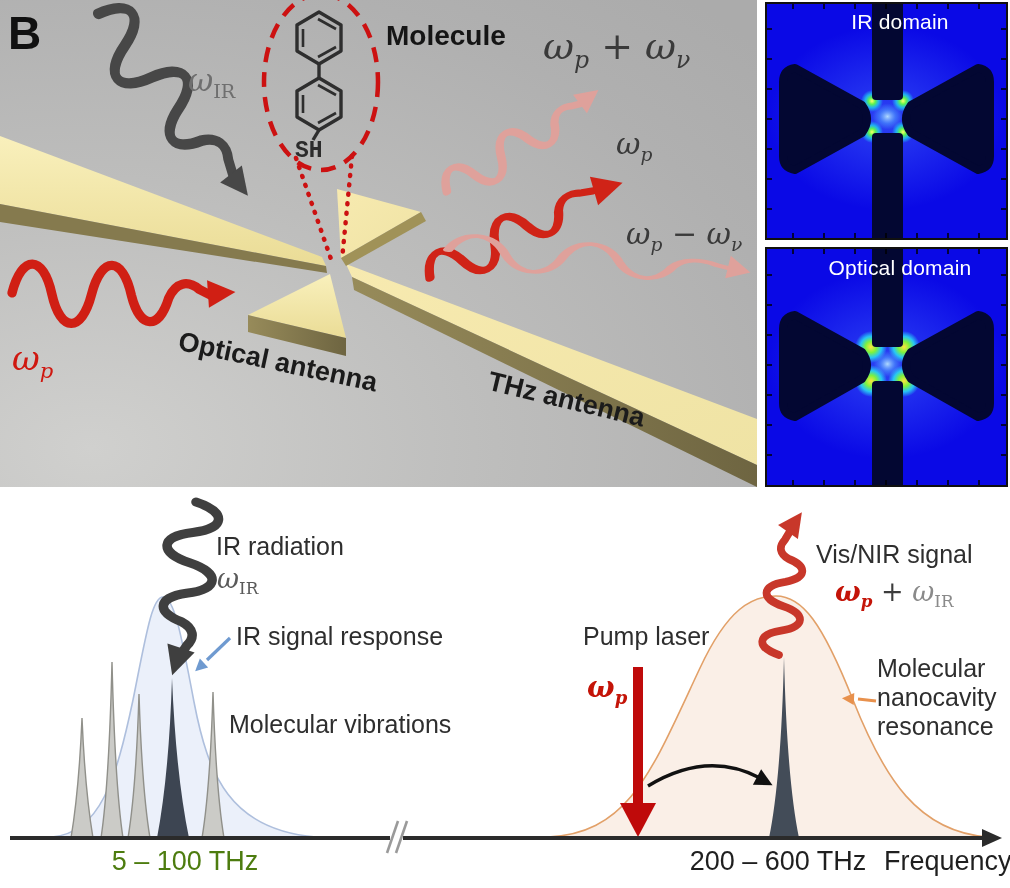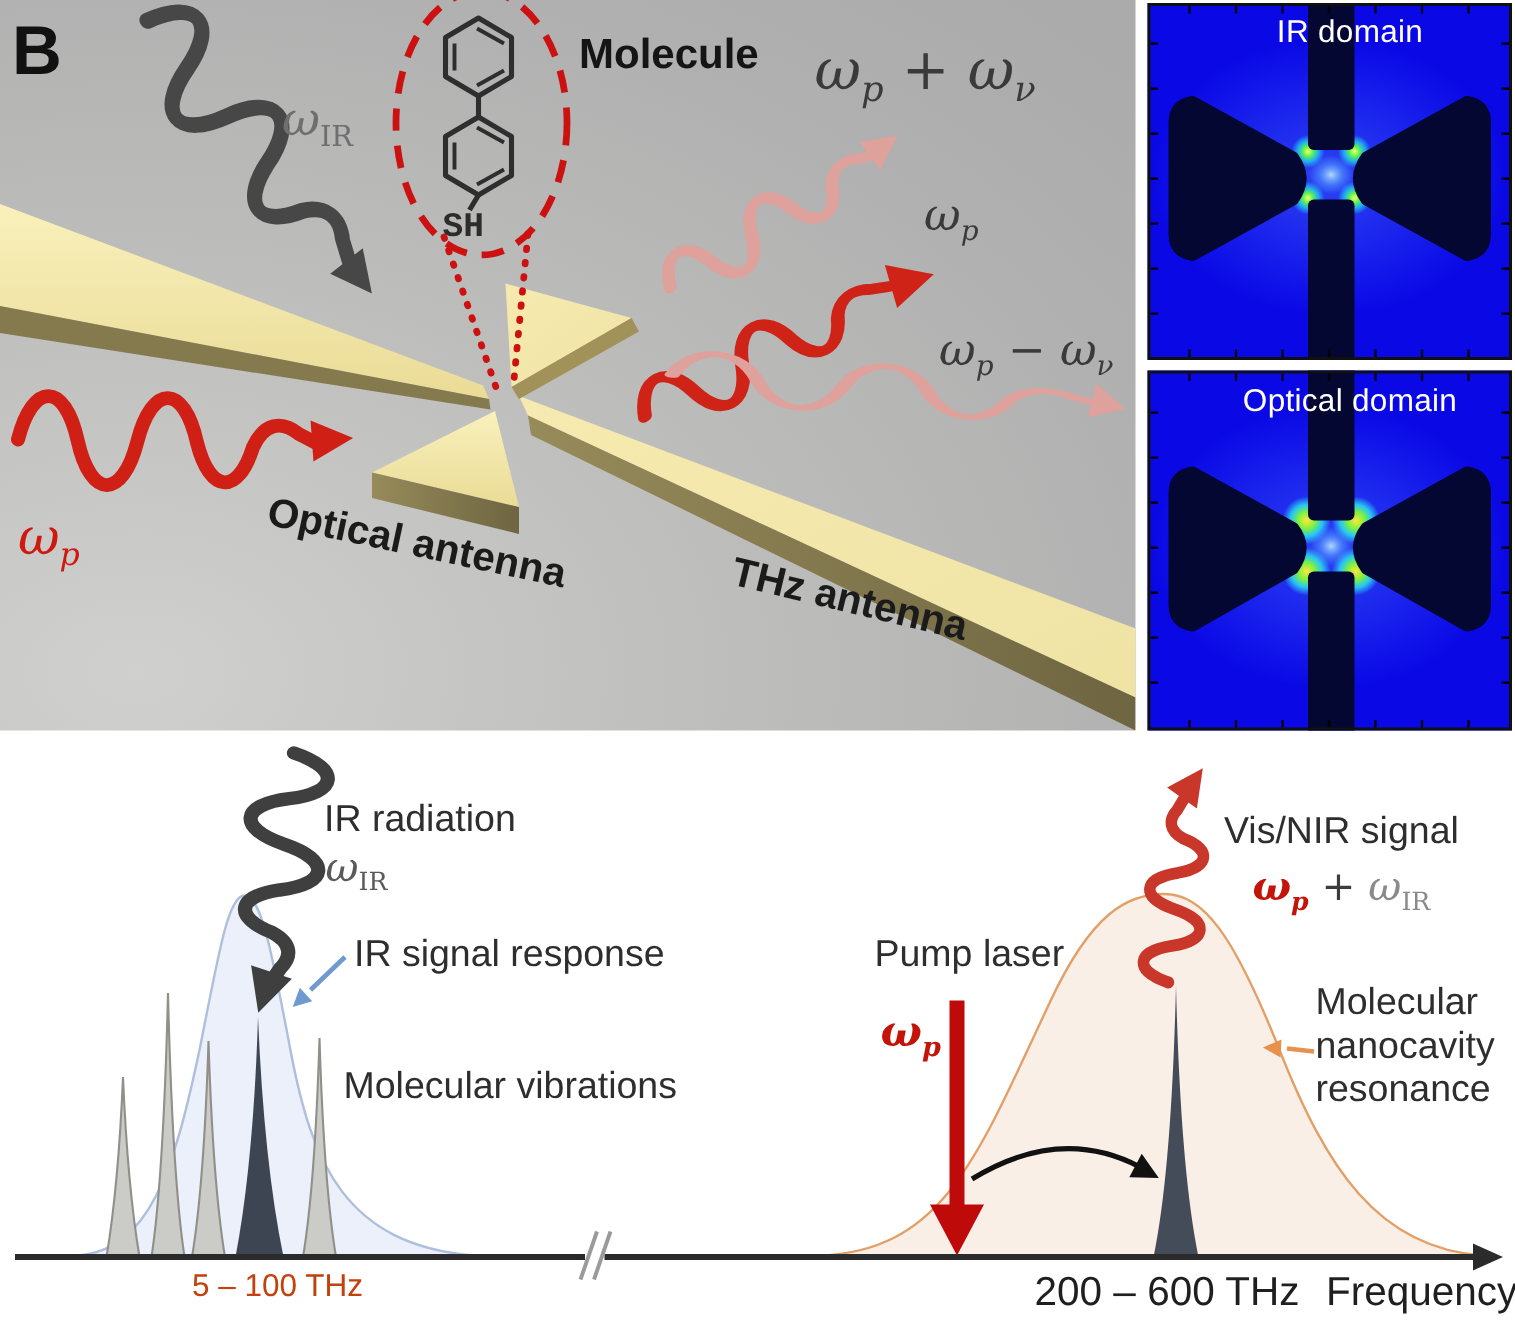--- a/index.html
+++ b/index.html
@@ -252,17 +252,17 @@
   <div class="lbl" style="left:229px;top:710px;font-size:25px;">Molecular vibrations</div>
   <div class="lbl" style="left:583px;top:622px;font-size:25px;">Pump laser</div>
   <div class="lbl math bold red" style="left:587px;top:670px;font-size:29px;"><span>ω</span><sub>p</sub></div>
   <div class="lbl" style="left:816px;top:540px;font-size:25px;">Vis/NIR signal</div>
   <div class="lbl math" style="left:835px;top:576px;font-size:27px;"><span class="bold red">ω</span><sub class="bold red">p</sub> <span style="color:#3c3c3c;font-style:normal;">+</span> <span class="graysub">ω</span><sub class="graysub" style="font-style:normal;">IR</sub></div>
   <div class="lbl" style="left:877px;top:654px;font-size:25px;line-height:29px;">
     <div>Molecular</div>
     <div>nanocavity</div>
     <div>resonance</div>
   </div>
-  <div class="lbl" style="left:110px;top:846px;width:150px;text-align:center;font-size:21px;color:#c2410c;">5 – 100 THz</div>
+  <div class="lbl" style="left:110px;top:846px;width:150px;text-align:center;font-size:27px;color:#4d7c0f;">5 – 100 THz</div>
   <div class="lbl" style="left:688px;top:846px;width:180px;text-align:center;font-size:27px;color:#1f1f1f;">200 – 600 THz</div>
   <div class="lbl" style="left:884px;top:846px;font-size:27px;color:#1f1f1f;">Frequency</div>
 
 </div>
 
 </body></html>

